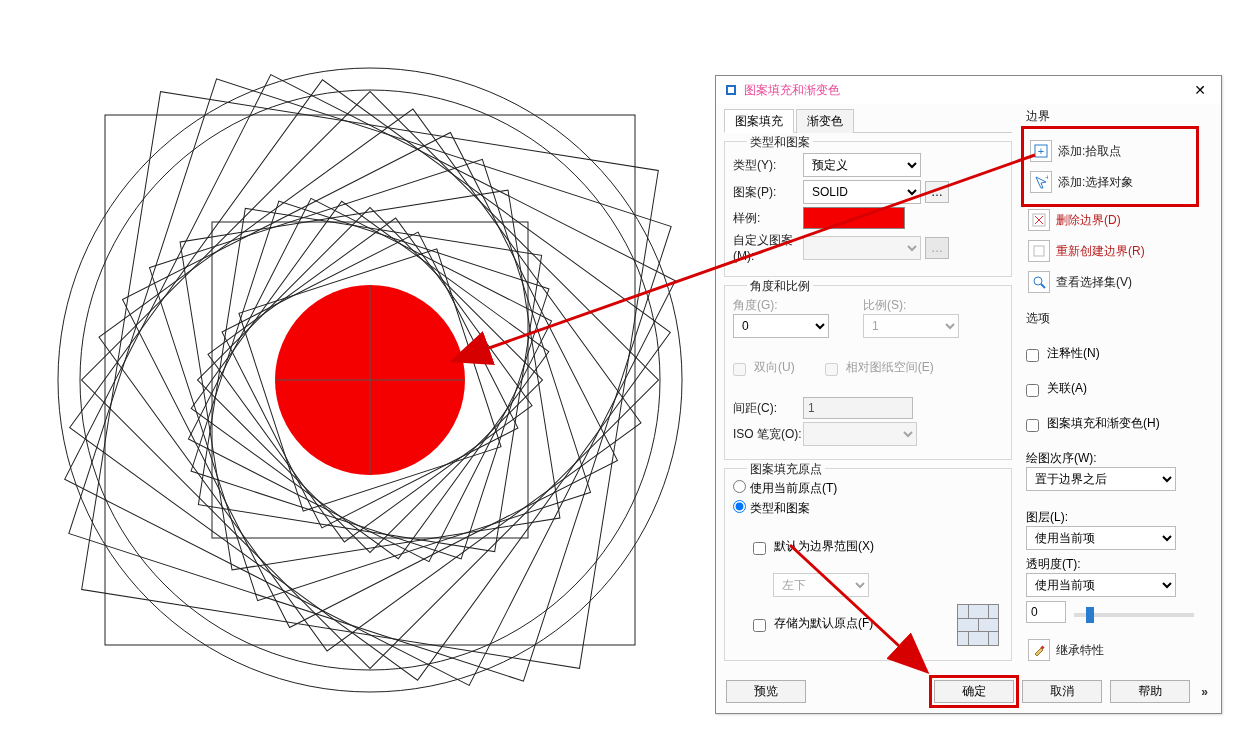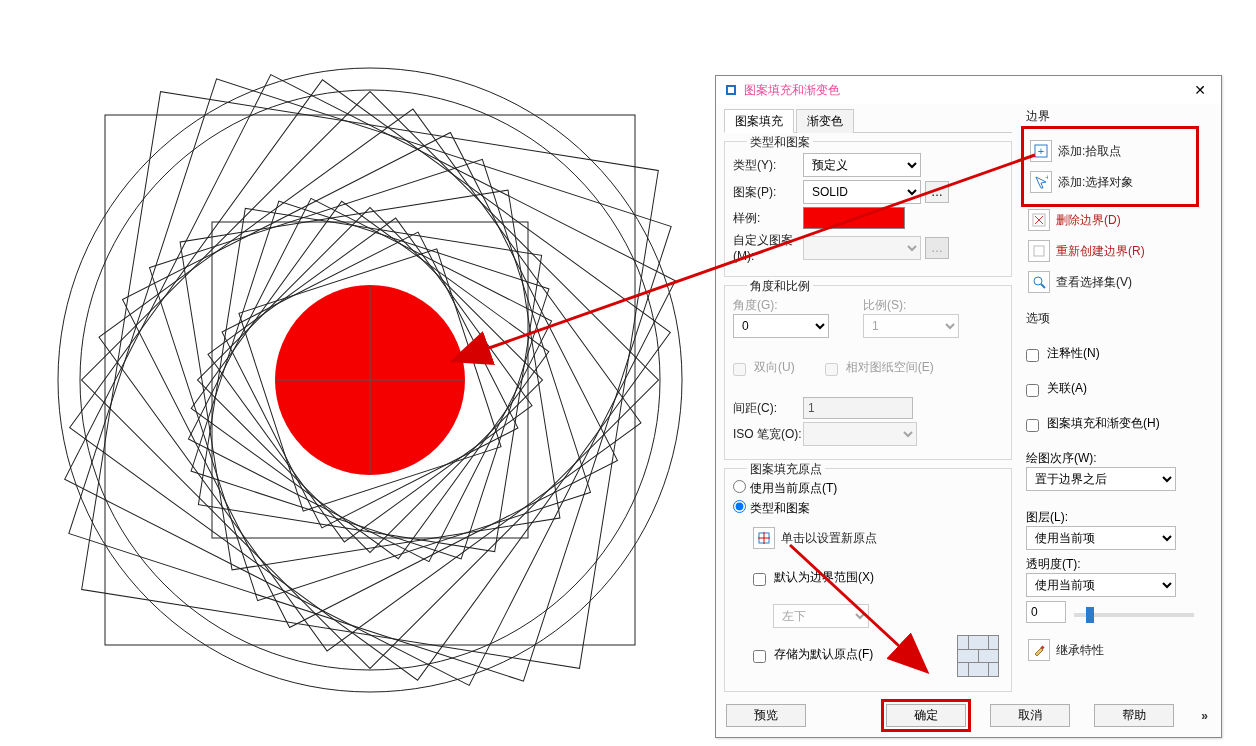--- a/index.html
+++ b/index.html
@@ -201,21 +201,21 @@
       linear-gradient(#888,#888) 20px 13px/1px 13px no-repeat,
       linear-gradient(#888,#888) 10px 26px/1px 14px no-repeat,
       linear-gradient(#888,#888) 30px 26px/1px 14px no-repeat,
       #dfe7f2;
   }
 
   
   .dialog-footer {
     display:flex;
     padding: 8px 10px 10px;
-    gap: 24px;
+    gap: 8px;
     align-items:center;
   }
   .dialog-footer .spacer { flex:1; }
   .expand-arrow { font-weight:bold; color:#333; padding:0 3px;}
 
   
   svg.arrows {
     position:absolute; left:0; top:0; pointer-events:none;
   }
 </style>
@@ -358,30 +358,20 @@
           <input type="radio" name="origin" style="">
           <span>使用当前原点(T)</span>
         </label>
         <label class="radio-row">
           <input type="radio" name="origin" checked="" style="">
           <span>类型和图案</span>
         </label>
 
         <div style="display:flex">
           <div style="flex:1; padding-left:18px">
-            <div class="side-link-row">
-              <span class="icon-sm">
-                <svg width="14" height="14">
-                    <rect x="2" y="2" width="10" height="10" fill="none" stroke="#2a7cce"></rect>
-                    <line x1="1" y1="7" x2="13" y2="7" stroke="#d00"></line>
-                    <line x1="7" y1="1" x2="7" y2="13" stroke="#d00"></line>
-                  </svg>
-              </span>
-              <span>单击以设置新原点</span>
-            </div>
             <label class="checkbox-row" style="padding-left:2px">
               <input type="checkbox" style="">
               <span>默认为边界范围(X)</span>
             </label>
             <div style="padding-left:22px; margin:3px 0">
               <select style="width:86px" disabled="">
                 <option>左下</option>
               </select>
             </div>
             <label class="checkbox-row" style="padding-left:2px">

